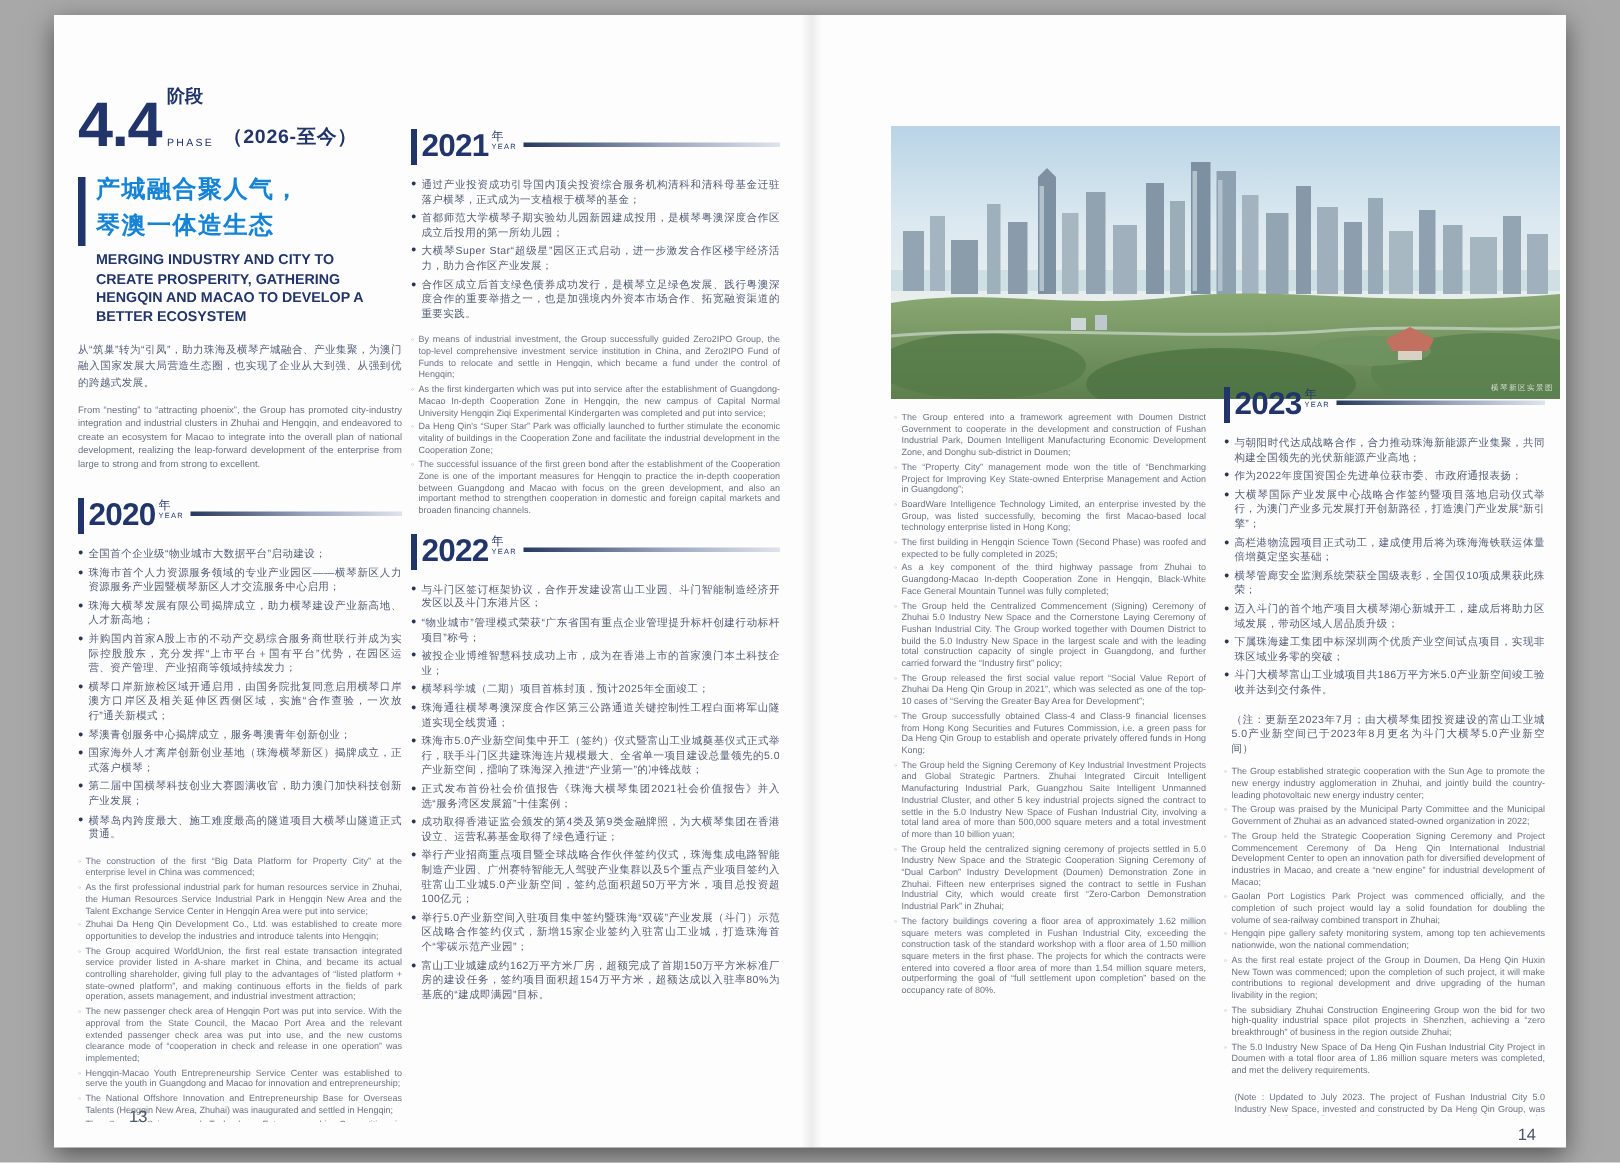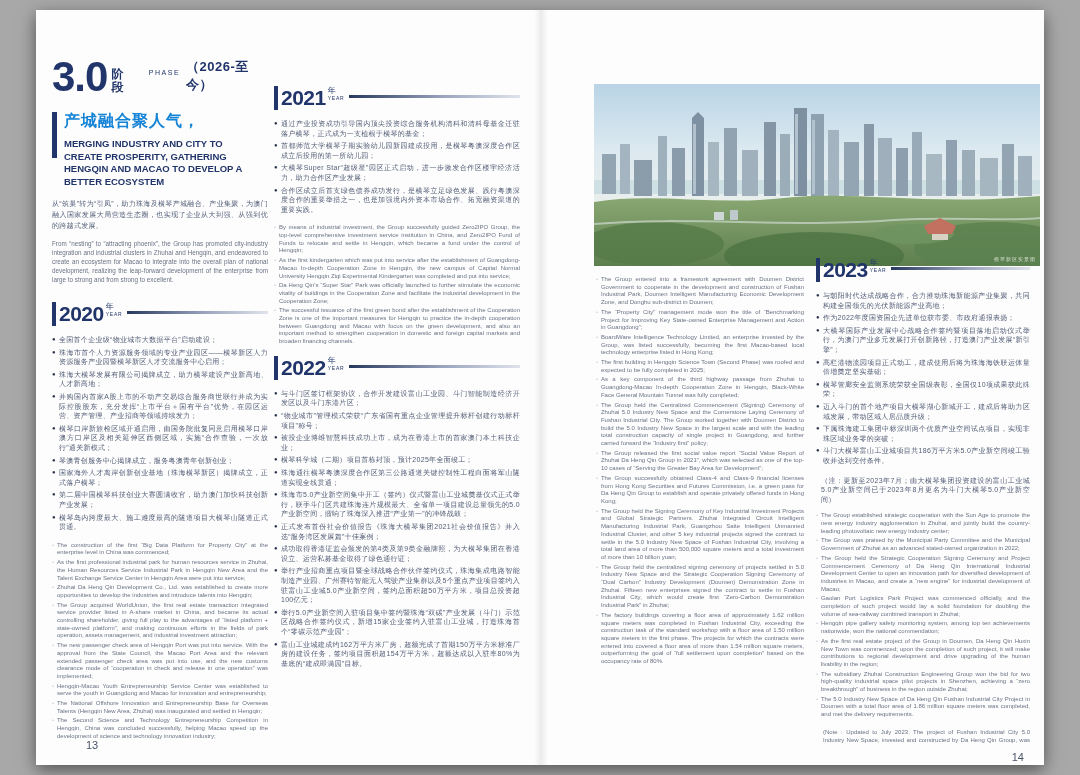--- a/index.html
+++ b/index.html
@@ -19,21 +19,21 @@
   }
   .col{position:absolute;overflow:hidden;}
   .col1{left:16px;top:48px;width:216px;height:690px;}
   .col2{left:238px;top:76px;width:246px;height:680px;}
   .colA{left:560px;top:266px;width:208px;height:486px;}
   .colB{left:780px;top:248px;width:214px;height:486px;}
 
   
   .phase-row{display:flex;align-items:flex-end;color:#22356b;margin-bottom:14px;}
   .phase-num{font-size:42px;font-weight:bold;line-height:36px;letter-spacing:-1px;}
-  .phase-stack{display:flex;flex-direction:row;margin:0 6px 1px 4px;gap:20px;}
+  .phase-stack{display:flex;flex-direction:column;margin:0 6px 1px 4px;gap:20px;}
   .phase-zh{font-size:12px;font-weight:bold;line-height:13px;}
   .phase-en{font-size:7px;letter-spacing:1.5px;line-height:9px;}
   .phase-range{font-size:13px;font-weight:bold;margin-bottom:1px;letter-spacing:.5px;}
 
   
   .title-block{display:flex;margin-bottom:10px;}
   .tbar{flex:0 0 5px;background:#22356b;margin-right:7px;height:46px;margin-top:3px;}
   .title-zh{font-size:16px;font-weight:bold;color:#1583d6;line-height:24px;letter-spacing:1px;}
   .title-en{font-size:9.5px;font-weight:bold;color:#22356b;line-height:12.5px;margin-top:5px;width:198px;}
 
@@ -76,33 +76,34 @@
   }
 </style>
 </head>
 <body>
 
 <div class="spread">
   <div class="fold"></div>
 
   <div class="col col1">
     <div class="phase-row">
-      <span class="phase-num">3.0</span>
+      <span class="phase-num">4.4</span>
       <span class="phase-stack">
         <span class="phase-zh">阶段</span>
         <span class="phase-en">PHASE</span>
       </span>
       <span class="phase-range">（2026-至今）</span>
     </div>
 
     <div class="title-block">
       <div class="tbar"></div>
       <div>
         <div class="title-zh">
           <div>产城融合聚人气，</div>
+          <div>琴澳一体造生态</div>
         </div>
         <div class="title-en">MERGING INDUSTRY AND CITY TO CREATE PROSPERITY, GATHERING HENGQIN AND MACAO TO DEVELOP A BETTER ECOSYSTEM</div>
       </div>
     </div>
 
     <p class="intro-zh">从“筑巢”转为“引凤”，助力珠海及横琴产城融合、产业集聚，为澳门融入国家发展大局营造生态圈，也实现了企业从大到强、从强到优的跨越式发展。</p>
     <p class="intro-en">From “nesting” to “attracting phoenix”, the Group has promoted city-industry integration and industrial clusters in Zhuhai and Hengqin, and endeavored to create an ecosystem for Macao to integrate into the overall plan of national development, realizing the leap-forward development of the enterprise from large to strong and from strong to excellent.</p>
 
     <div class="yh">
       <span class="ybar"></span>

